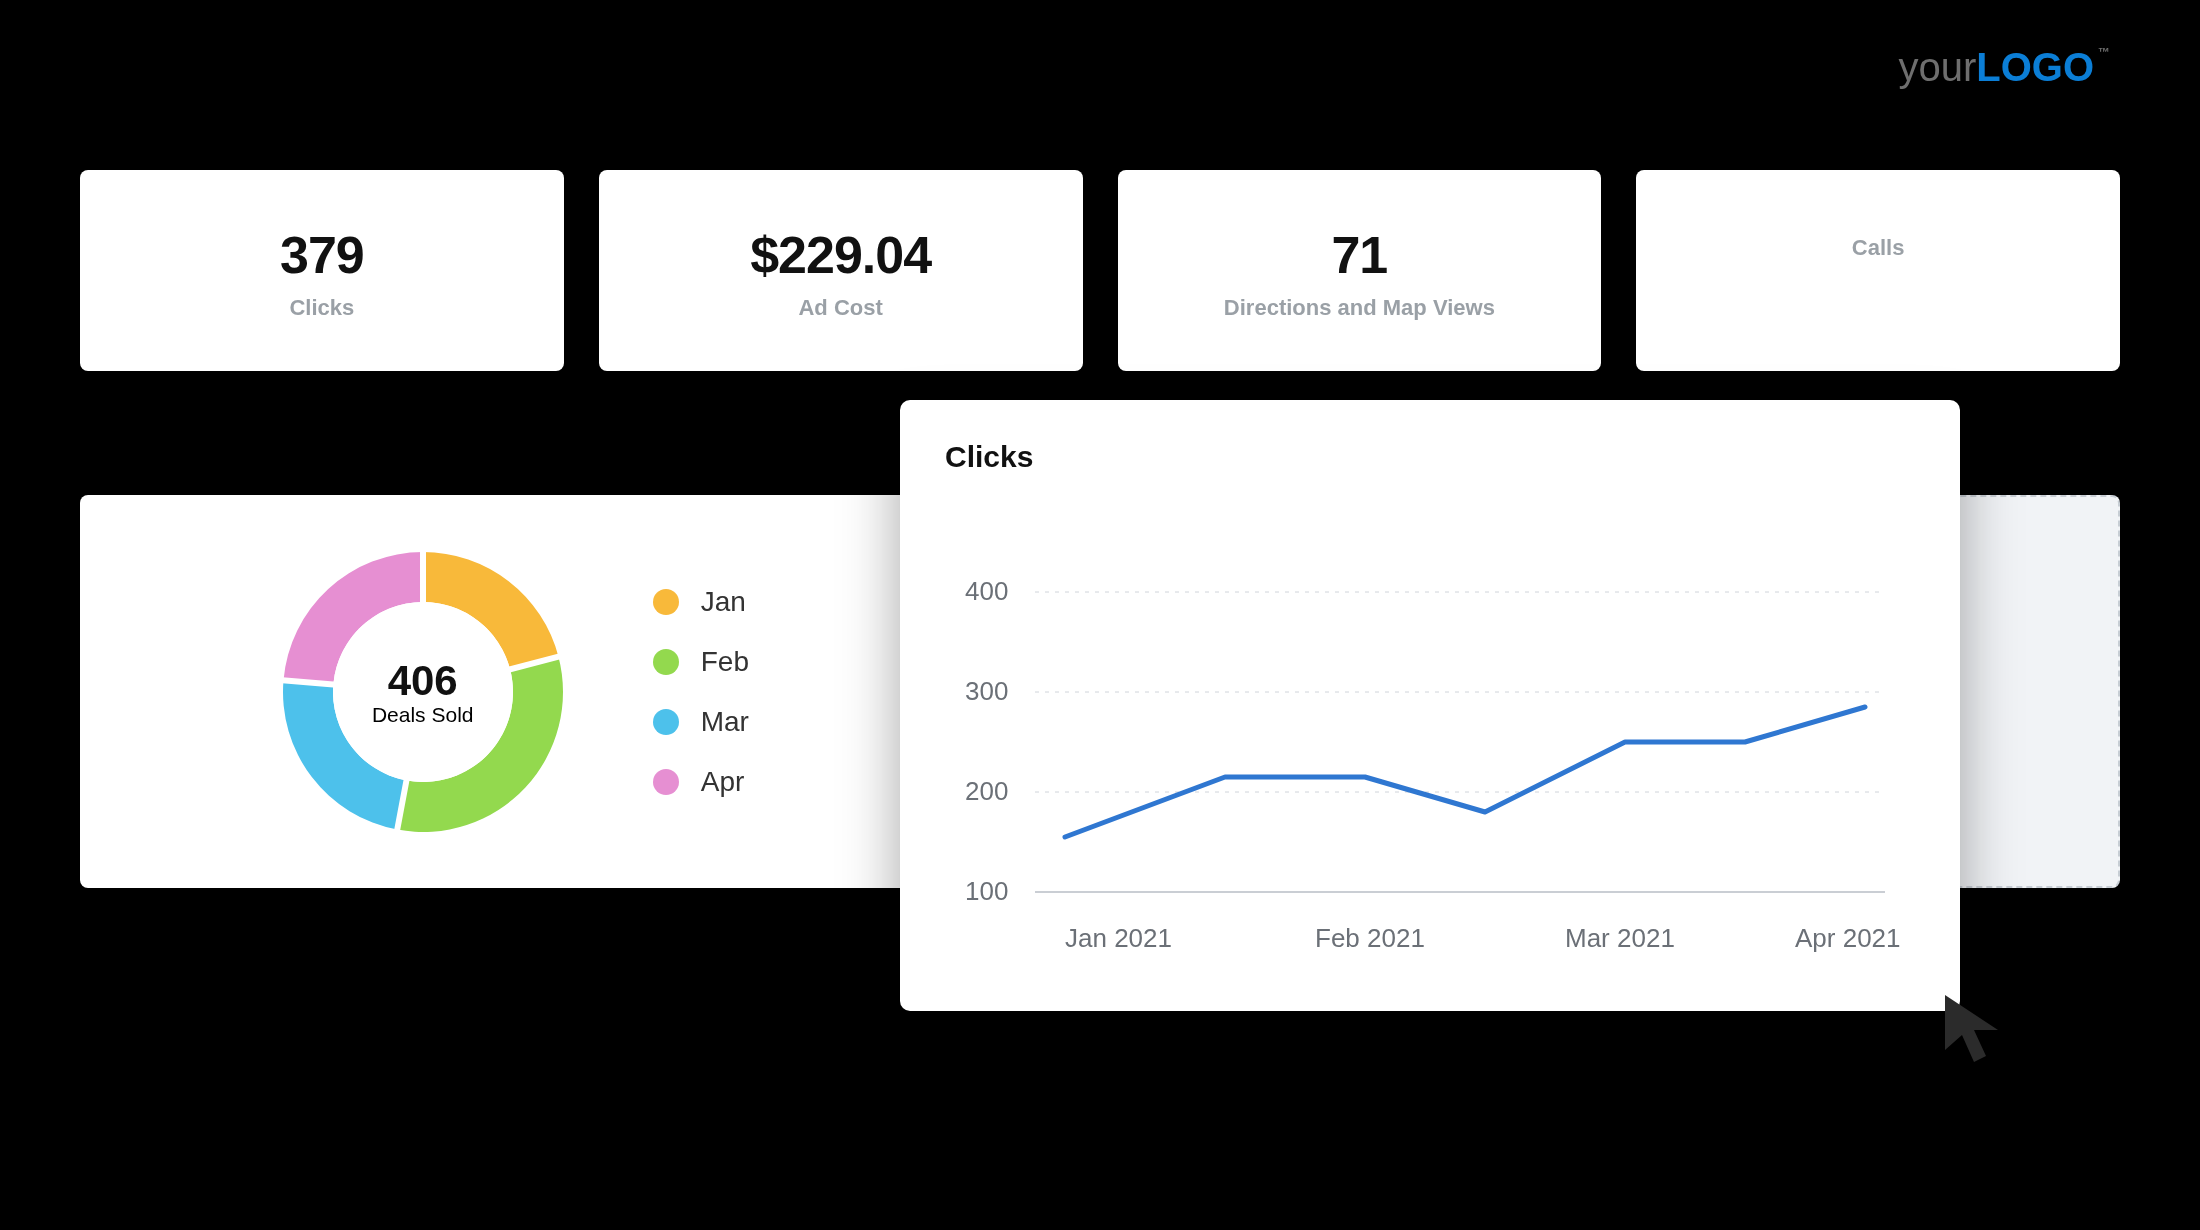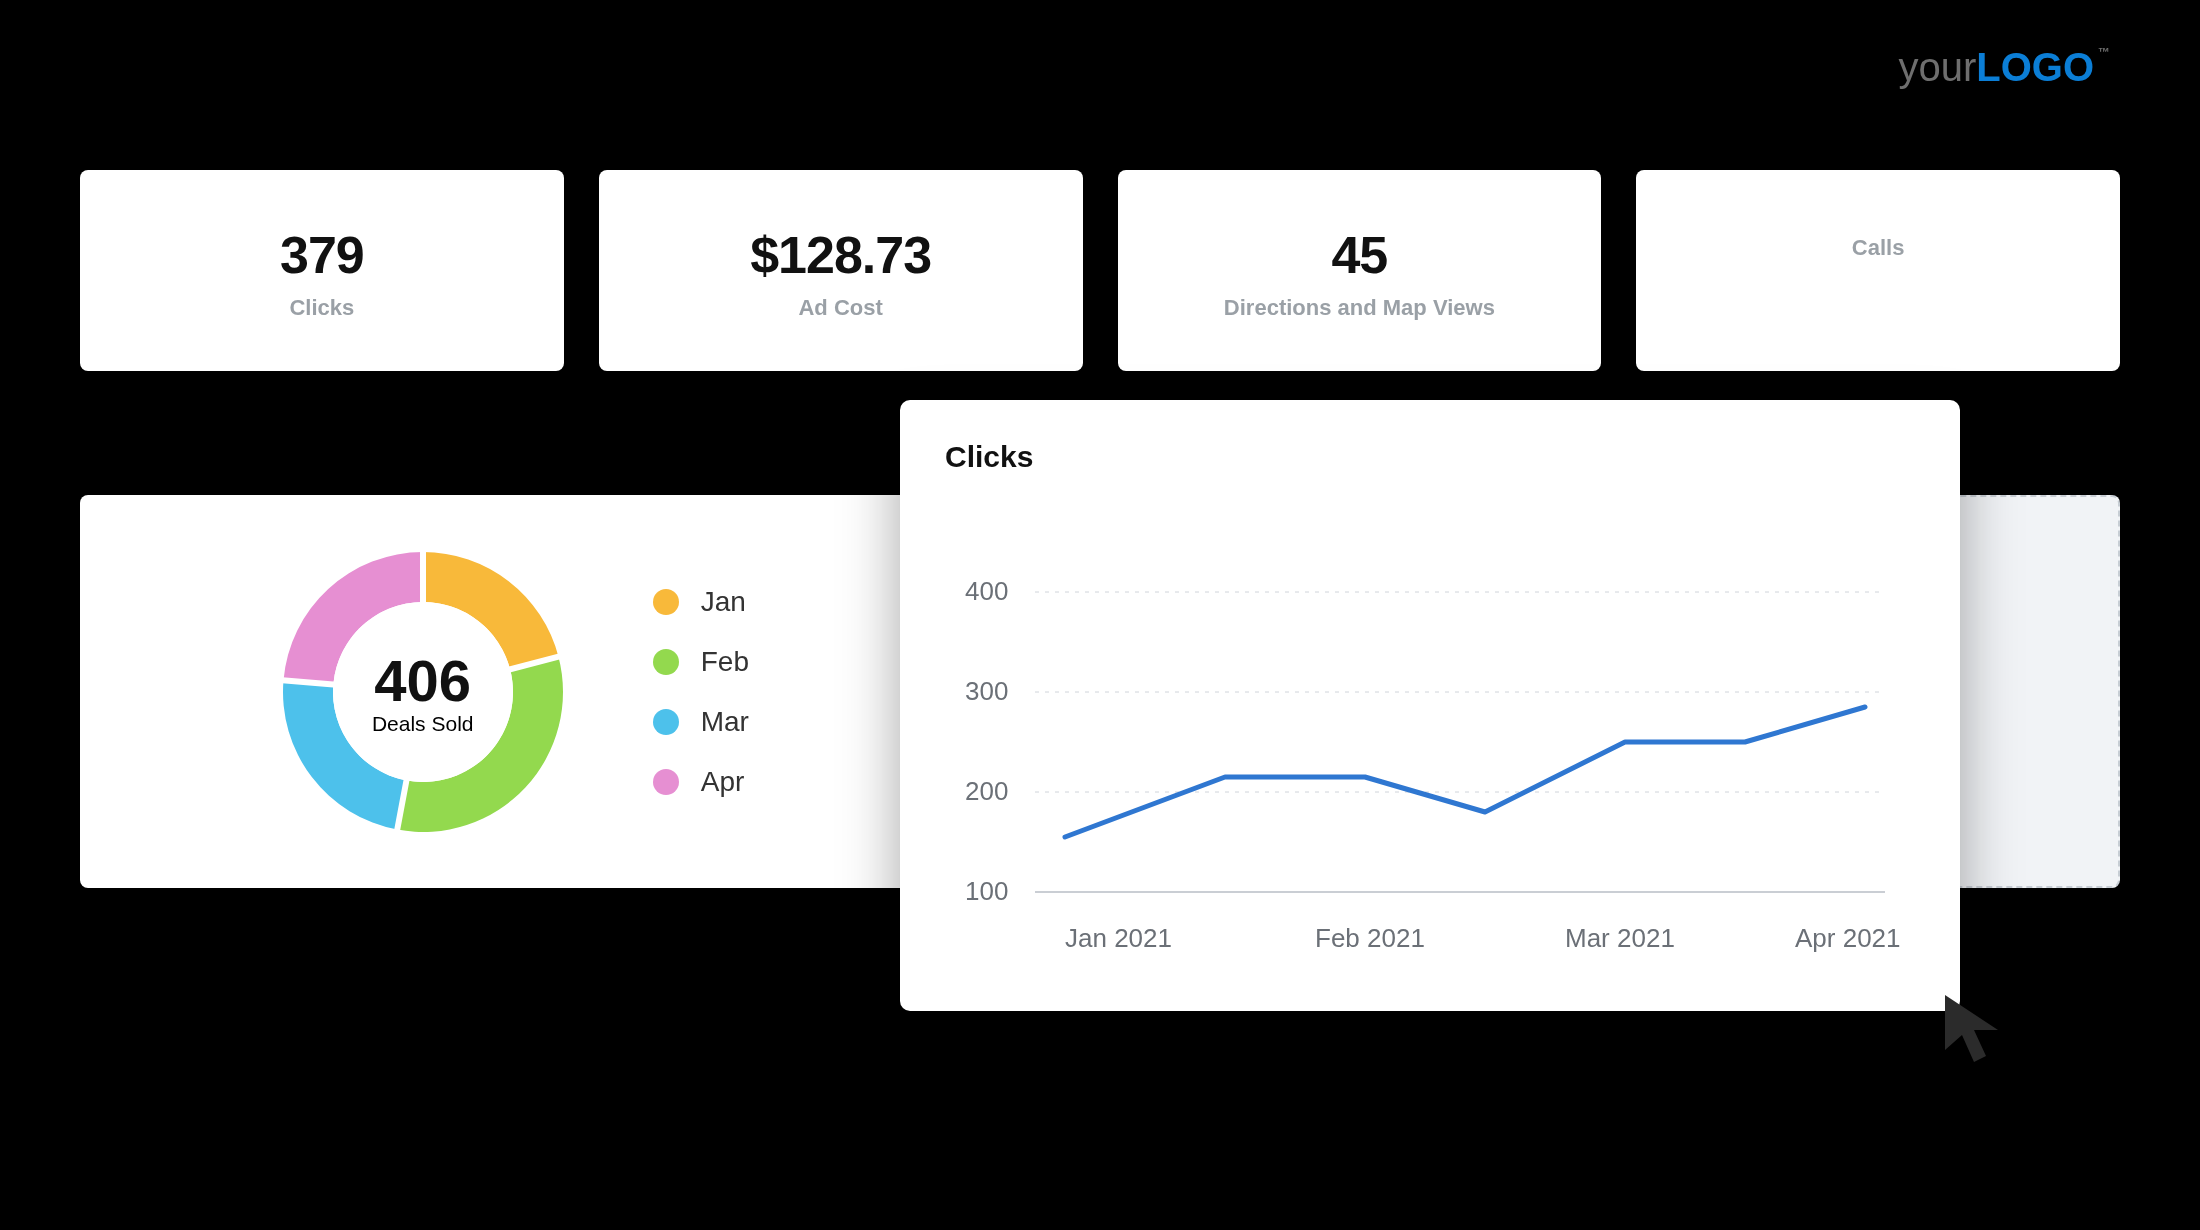--- a/index.html
+++ b/index.html
@@ -87,21 +87,21 @@
     justify-content: center;
     gap: 50px;
     height: 100%;
     padding: 40px 60px;
   }
   .donut-outer { position: relative; width: 360px; height: 360px; }
   .donut-center {
     position: absolute; inset: 0;
     display: flex; flex-direction: column; align-items: center; justify-content: center;
   }
-  .donut-num { font-size: 58px; font-weight: 800; color: #111; }
+  .donut-num { font-size: 42px; font-weight: 800; color: #111; }
   .donut-lbl { font-size: 21px; font-weight: 500; color: #000000; margin-top: -2px; }
   .donut-legend { display: flex; flex-direction: column; gap: 28px; }
   .legend-item { display: flex; align-items: center; gap: 22px; font-size: 28px; color: #333; }
   .legend-dot { width: 26px; height: 26px; border-radius: 50%; }
 
   .popup-card {
     position: absolute;
     top: 400px;
     left: 900px;
     width: 1060px;
@@ -126,25 +126,25 @@
   <div class="logo">
     <span class="y">your</span><span class="l">LOGO</span><span class="tm">™</span>
   </div>
 
   <div class="kpi-row">
     <div class="kpi-card">
       <div class="kpi-value">379</div>
       <div class="kpi-label">Clicks</div>
     </div>
     <div class="kpi-card">
-      <div class="kpi-value">$128.73</div>
+      <div class="kpi-value">$229.04</div>
       <div class="kpi-label">Ad Cost</div>
     </div>
     <div class="kpi-card">
-      <div class="kpi-value">45</div>
+      <div class="kpi-value">71</div>
       <div class="kpi-label">Directions and Map Views</div>
     </div>
     <div class="kpi-card">
       <div class="kpi-label">Calls</div>
     </div>
   </div>
 
   <div class="lower-row">
     <div class="big-card">
       <div class="donut-wrap">

